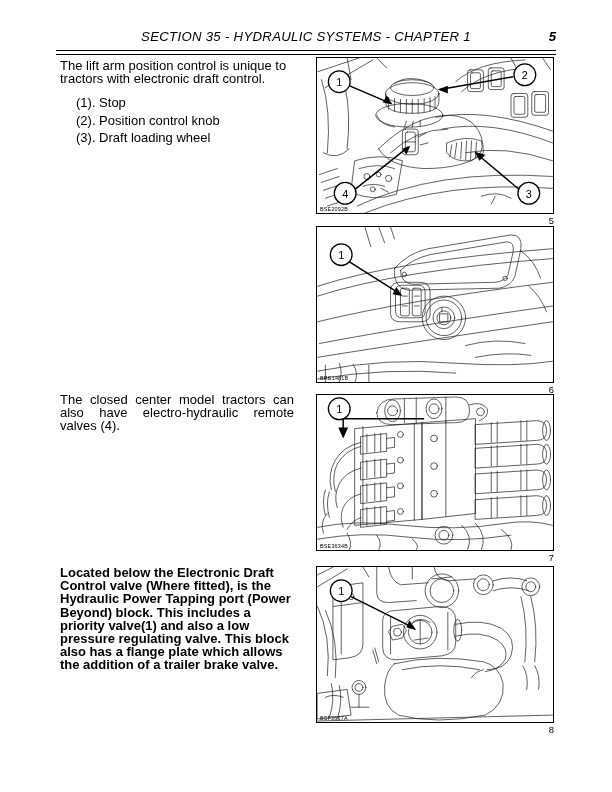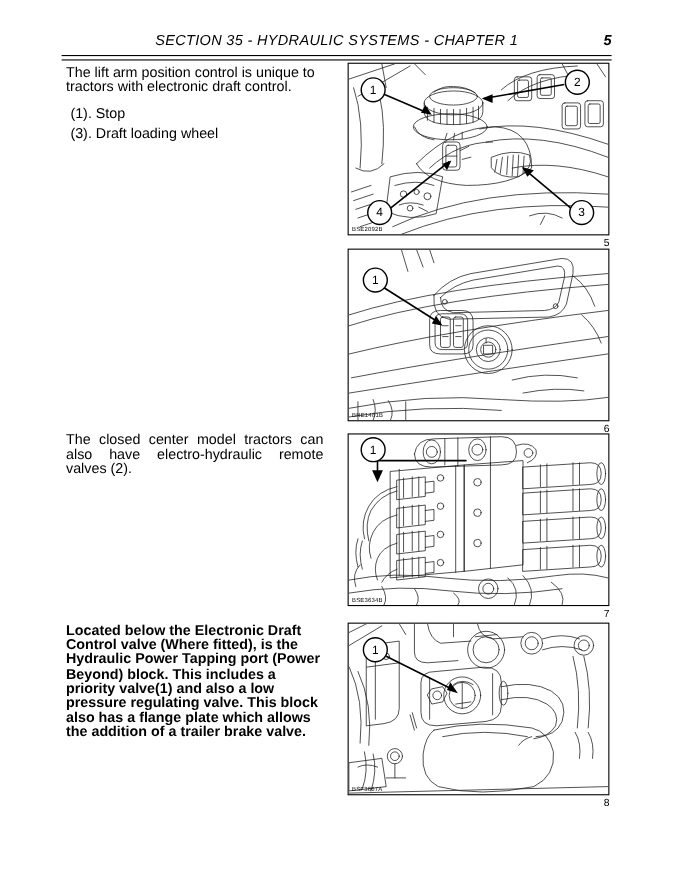--- a/index.html
+++ b/index.html
@@ -81,21 +81,21 @@
   .textblock p {
     margin: 0;
   }
   .textblock .lead {
     text-align: justify;
   }
   .textblock .lead.last-line-left {
     text-align: left;
   }
   .itemlist {
-    margin: 4px;
+    margin: 16px;
     padding: 0;
     list-style: none;
   }
   .itemlist li {
     margin: 0;
     padding: 0;
     line-height: 17.5px;
     text-align: left;
     white-space: nowrap;
   }
@@ -162,20 +162,21 @@
     <div class="header-title">SECTION 35 - HYDRAULIC SYSTEMS - CHAPTER 1</div>
     <div class="header-pageno">5</div>
   </div>
   <div class="header-rule"></div>
   <div class="header-rule2"></div>
 
   <div class="textblock" style="top:59px;">
     <p class="lead last-line-left">The lift arm position control is unique to tractors with electronic draft control.</p>
     <ul class="itemlist" style="margin-top:9px;">
       <li>(1). Stop</li>
+      <li>(2). Position control knob</li>
       <li>(3). Draft loading wheel</li>
     </ul>
   </div>
 
   <div class="figure" style="top:57px;">
     <div class="figure-frame">
       <svg viewBox="0 0 238 157" xmlns="http://www.w3.org/2000/svg">
         <g fill="none" stroke="#1a1a1a" stroke-width="0.7" stroke-linejoin="round" stroke-linecap="round">
 
           <path d="M0,14 L42,0"></path>
@@ -355,21 +356,21 @@
           <circle cx="24" cy="28" r="11" fill="#fff" stroke="#000" stroke-width="1.3"></circle>
           <text class="cal-text" x="24" y="28.5">1</text>
         </g>
       </svg>
       <div class="figure-code">BRE1481B</div>
     </div>
     <div class="figure-number">6</div>
   </div>
 
   <div class="textblock" style="top:393px;">
-    <p class="lead">The closed center model tractors can also have electro-hydraulic remote valves (2).</p>
+    <p class="lead">The closed center model tractors can also have electro-hydraulic remote valves (4).</p>
   </div>
 
   <div class="figure" style="top:394px;">
     <div class="figure-frame">
       <svg viewBox="0 0 238 157" xmlns="http://www.w3.org/2000/svg">
         <g fill="none" stroke="#1a1a1a" stroke-width="0.7" stroke-linejoin="round" stroke-linecap="round">
 
           <path d="M60,18 Q62,4 78,4 L140,2 Q154,2 154,16 Q154,28 140,28 L76,30 Q60,30 60,18 Z"></path>
           <ellipse cx="76" cy="16" rx="8" ry="11"></ellipse>
           <circle cx="76" cy="16" r="5"></circle>

